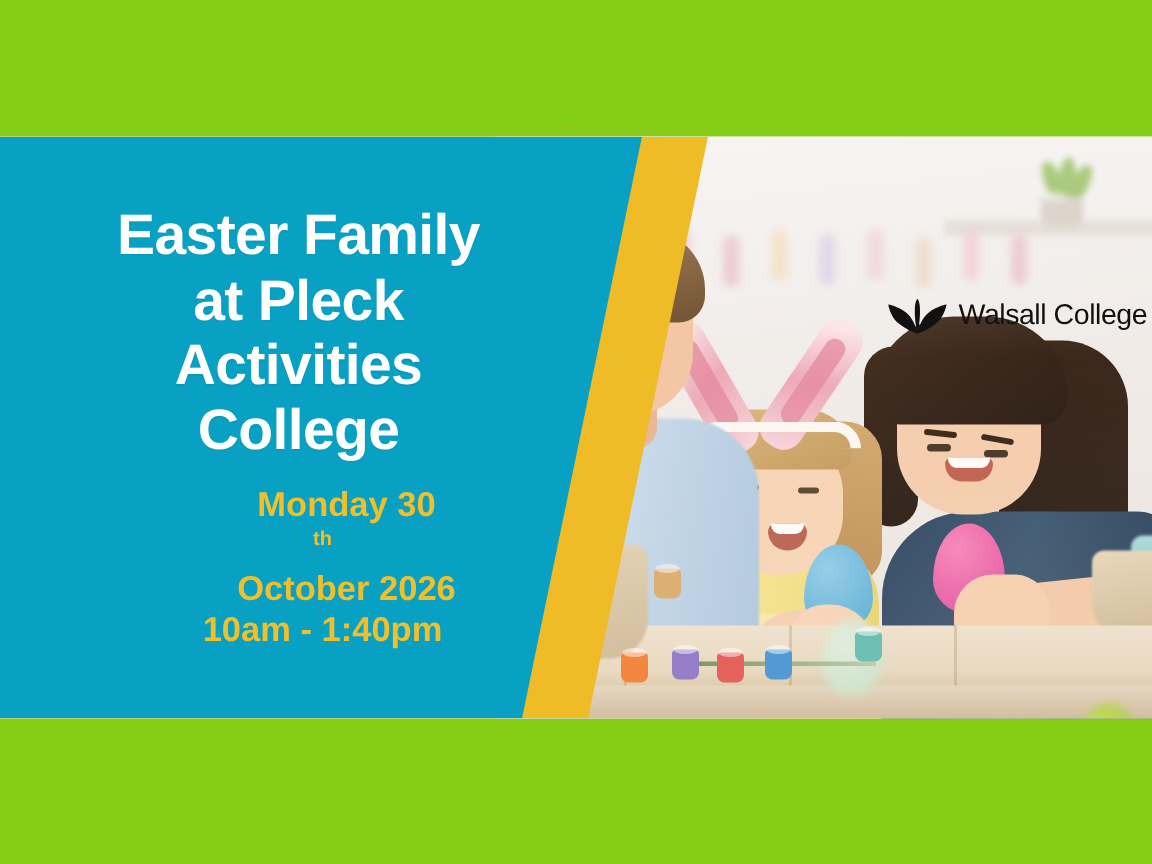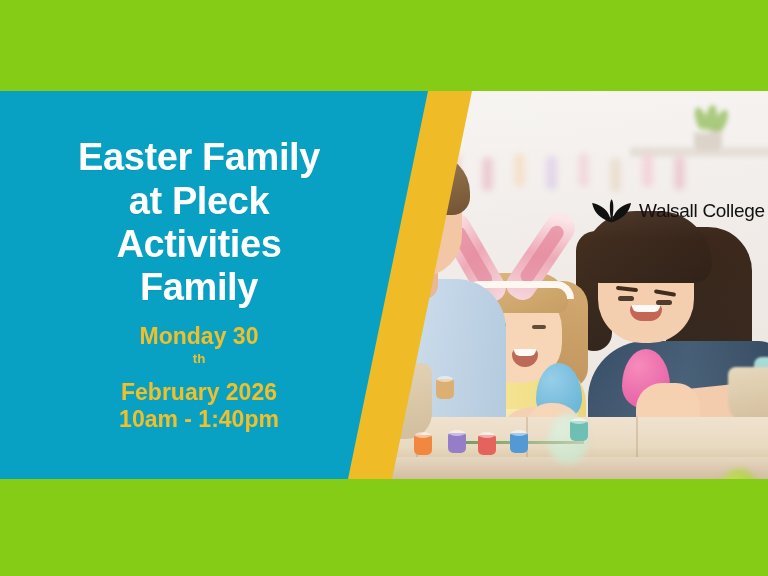--- a/index.html
+++ b/index.html
@@ -428,21 +428,21 @@
     text-shadow: 0 1px 1px rgba(0,0,0,.05);
   }
   .headline span { display: block; white-space: nowrap; }
   .subline {
     color: #f0c02c;
     font-size: 23px;
     line-height: 1.2;
     font-weight: bold;
     margin: 0;
   }
-  .subline span { display: block; white-space: nowrap; }
+  .subline span { display: block; white-space: nowrap; margin-left: 32px; }
   .subline sup { font-size: .58em; vertical-align: super; }
 
   
   .logo {
     position: absolute;
     left: 591px; top: 108px;
     display: flex;
     align-items: center;
     gap: 6px;
     z-index: 5;
@@ -583,24 +583,24 @@
     </div>
 
     <div class="yellow-wedge"></div>
     <div class="teal-panel"></div>
 
     <div class="copy">
       <h1 class="headline">
         <span>Easter Family</span>
         <span>at Pleck</span>
         <span>Activities</span>
-        <span>Family</span>
+        <span>College</span>
       </h1>
       <p class="subline">
-        <span><span>Monday 30</span><sup>th</sup><span> February 2026</span></span>
+        <span><span>Monday 30</span><sup>th</sup><span> October 2026</span></span>
         <span>10am - 1:40pm</span>
       </p>
     </div>
 
     <div class="logo">
       <svg class="logo-mark" width="42" height="24" viewBox="0 0 42 24">
         <path d="M20.6 23.4 C20.6 23.4 19.2 14.4 13.0 9.4 C7.6 5.0 1.2 4.0 1.2 4.0 C1.2 4.0 2.2 11.4 7.6 16.2 C13.2 21.2 20.6 23.4 20.6 23.4 Z" fill="#111111"></path>
         <path d="M20.6 23.4 C20.6 23.4 22.0 14.4 28.2 9.4 C33.6 5.0 40.0 4.0 40.0 4.0 C40.0 4.0 39.0 11.4 33.6 16.2 C28.0 21.2 20.6 23.4 20.6 23.4 Z" fill="#111111"></path>
         <path d="M20.6 23.4 C19.4 18.0 18.6 12.0 18.9 6.4 C19.0 3.8 19.6 1.2 20.6 0.2 C21.6 1.2 22.2 3.8 22.3 6.4 C22.6 12.0 21.8 18.0 20.6 23.4 Z" fill="#111111"></path>
       </svg>

